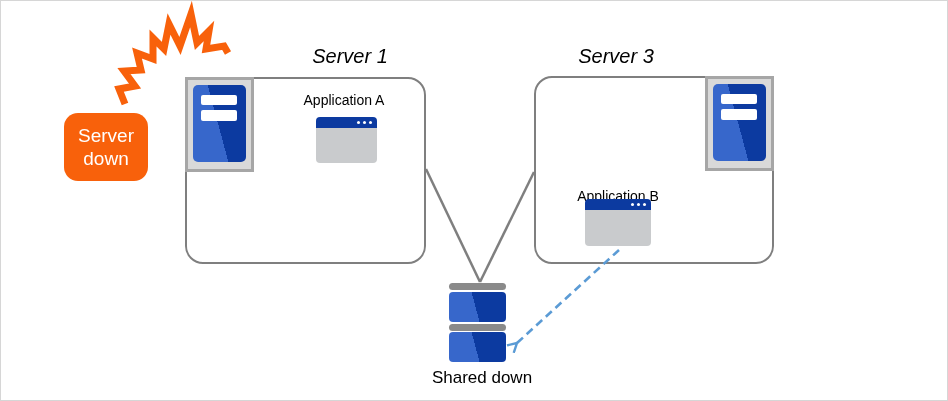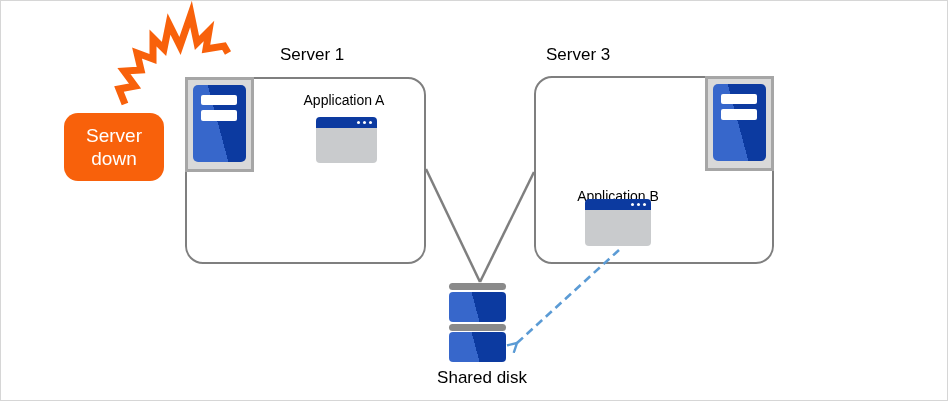--- a/index.html
+++ b/index.html
@@ -6,29 +6,29 @@
   .canvas{
     position:relative;width:948px;height:401px;box-sizing:border-box;
     border:1px solid #d6d6d6;background:#fff;overflow:hidden;
     font-family:"Liberation Sans",sans-serif;color:#000;
   }
   
   .lightning{position:absolute;left:100px;top:0;width:140px;height:115px;}
   .lightning polyline{fill:none;stroke:#f8610b;stroke-width:7;stroke-linejoin:miter;stroke-linecap:butt;}
   
   .badge{
-    position:absolute;left:63px;top:112px;width:100px;height:68px;box-sizing:border-box;
+    position:absolute;left:63px;top:112px;width:84px;height:68px;box-sizing:border-box;
     background:#f8610b;border-radius:14px;display:flex;align-items:center;justify-content:center;
     text-align:center;color:#fff;font-size:19px;line-height:23px;padding:4px 12px;
   }
   
   .box{position:absolute;background:#fff;border:2.5px solid #7f7f7f;border-radius:18px;box-sizing:border-box;}
   .box.s1{left:184px;top:76px;width:241px;height:187px;}
   .box.s2{left:533px;top:75px;width:240px;height:188px;}
-  .srv-title{position:absolute;top:44px;width:140px;text-align:left;font-size:17px;}
+  .srv-title{position:absolute;top:44px;width:140px;text-align:center;font-size:20px;font-style:italic;}
   .srv-title.s1{left:279px;}
   .srv-title.s2{left:545px;}
   
   .tray{
     position:absolute;width:69px;height:95px;box-sizing:border-box;
     background:#d9d9d9;border:3px solid #a6a6a6;z-index:3;
   }
   .tray.t1{left:184px;top:76px;}
   .tray.t2{left:704px;top:75px;}
   .server-glyph{
@@ -116,21 +116,21 @@
     </div>
     <div class="pane"></div>
   </div>
 
   <div class="disk">
     <div class="cap c1"></div>
     <div class="dblock b1"></div>
     <div class="cap c2"></div>
     <div class="dblock b2"></div>
   </div>
-  <div class="disk-label">Shared disk</div>
+  <div class="disk-label">Shared down</div>
 
   <svg class="connectors" viewBox="0 0 948 401" aria-hidden="true">
     <defs>
       <marker id="arrowhead" markerWidth="14" markerHeight="14" refX="3" refY="6" orient="auto" markerUnits="userSpaceOnUse">
         <path d="M12,1 L3,6 L12,11" fill="none" stroke="#5b9bd5" stroke-width="2.4"></path>
       </marker>
     </defs>
     <line class="vline" x1="425" y1="168" x2="479" y2="281"></line>
     <line class="vline" x1="533" y1="171" x2="479" y2="281"></line>
     <line class="dashed" x1="618" y1="249" x2="516" y2="342" marker-end="url(#arrowhead)"></line>

